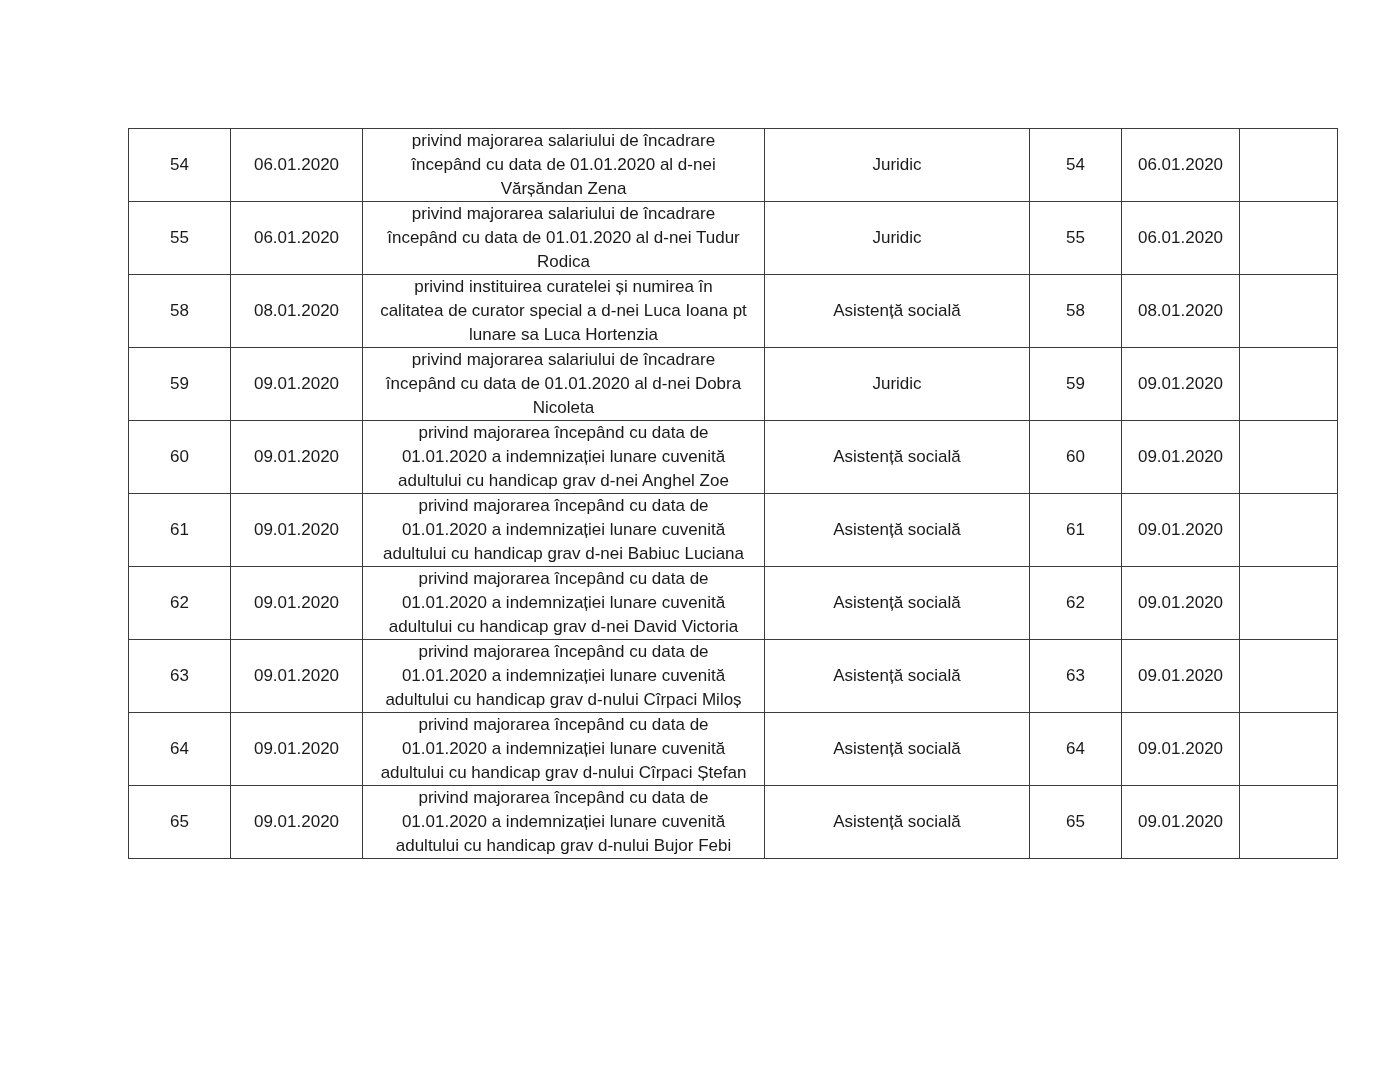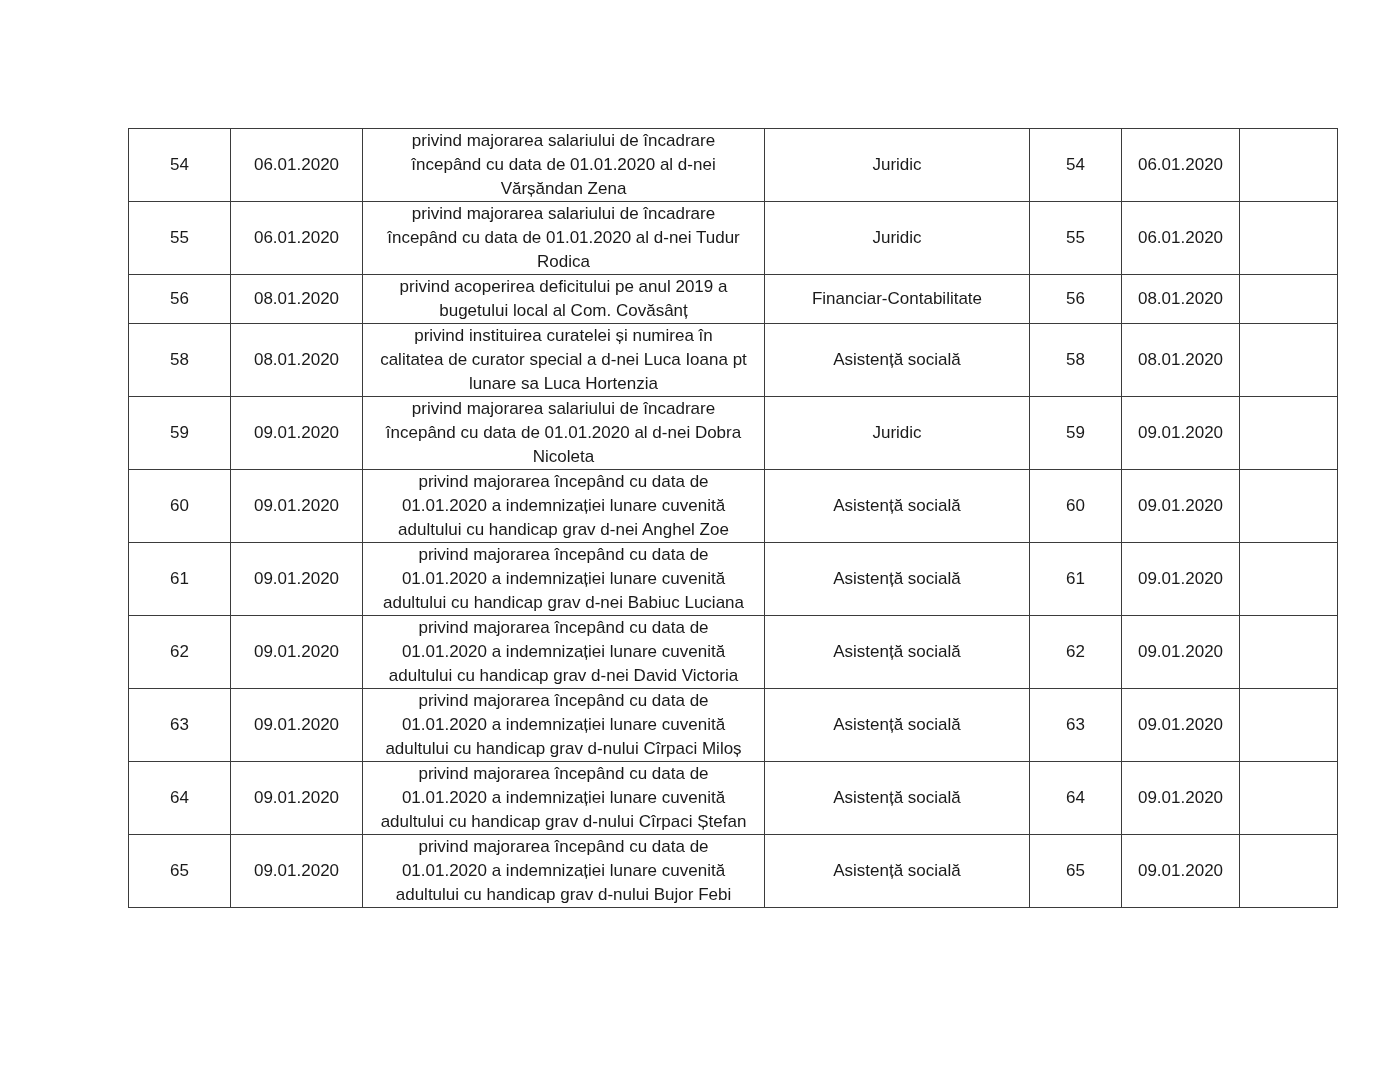--- a/index.html
+++ b/index.html
@@ -65,30 +65,20 @@
   </tr>
         <tr>
     <td class="c-nr">55</td>
     <td class="c-date">06.01.2020</td>
     <td class="c-content">privind majorarea salariului de încadrare
 începând cu data de 01.01.2020 al d-nei Tudur
 Rodica</td>
     <td class="c-dept">Juridic</td>
     <td class="c-nr2">55</td>
     <td class="c-date2">06.01.2020</td>
-    <td class="c-obs"></td>
-  </tr>
-        <tr>
-    <td class="c-nr">56</td>
-    <td class="c-date">08.01.2020</td>
-    <td class="c-content">privind acoperirea deficitului pe anul 2019 a
-bugetului local al Com. Covăsânț</td>
-    <td class="c-dept">Financiar-Contabilitate</td>
-    <td class="c-nr2">56</td>
-    <td class="c-date2">08.01.2020</td>
     <td class="c-obs"></td>
   </tr>
         <tr>
     <td class="c-nr">58</td>
     <td class="c-date">08.01.2020</td>
     <td class="c-content">privind instituirea curatelei și numirea în
 calitatea de curator special a d-nei Luca Ioana pt
 lunare sa Luca Hortenzia</td>
     <td class="c-dept">Asistență socială</td>
     <td class="c-nr2">58</td>

